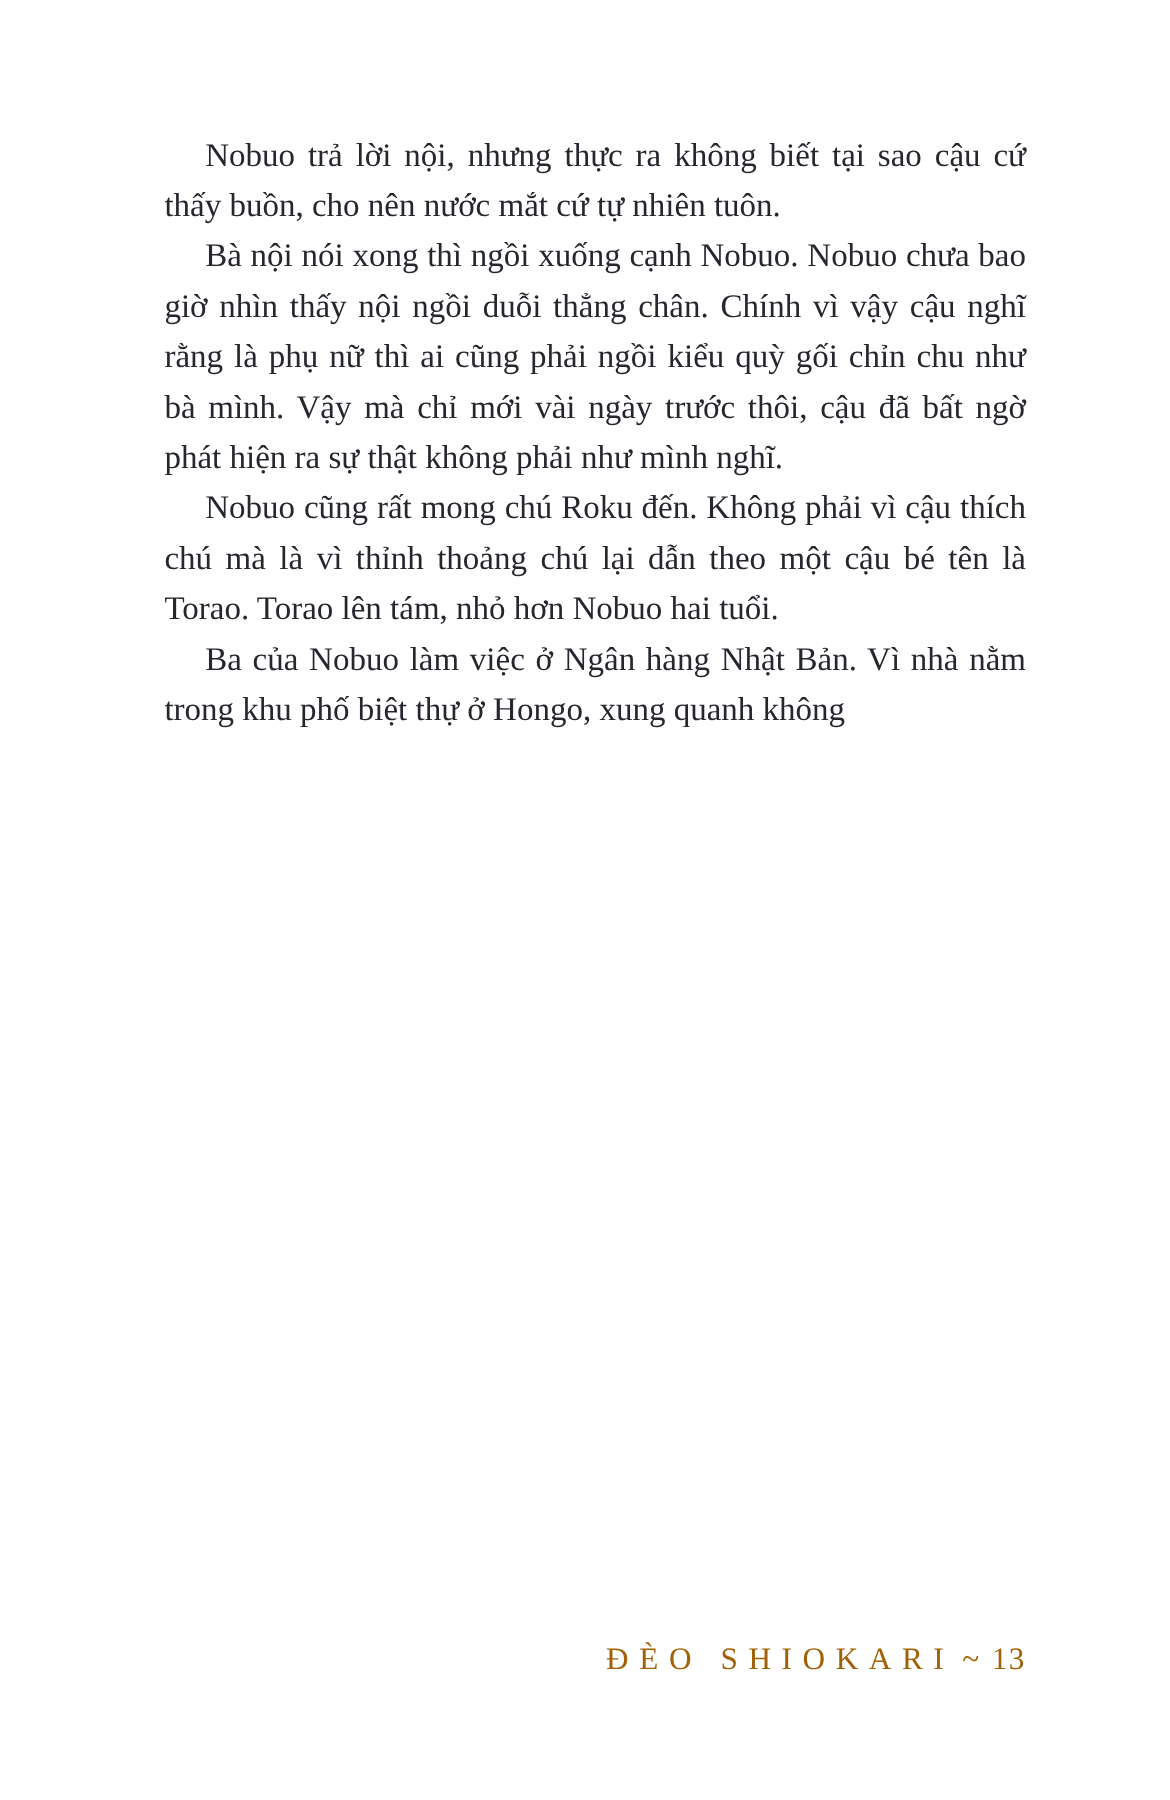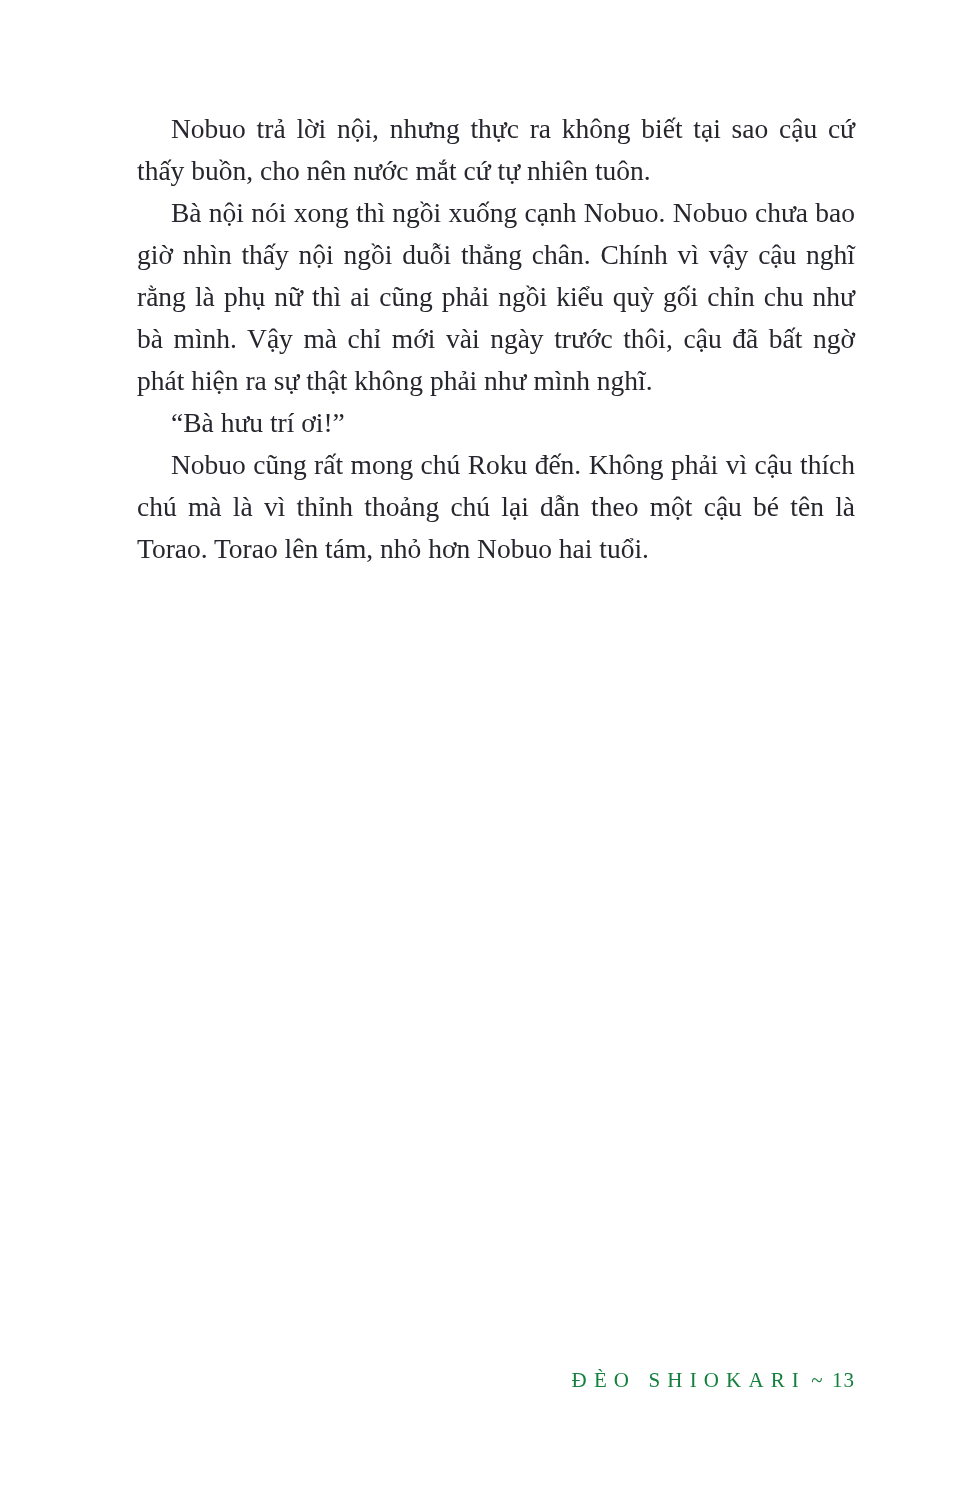--- a/index.html
+++ b/index.html
@@ -27,22 +27,22 @@
   }
   .text-block p {
     margin: 0;
     padding: 0;
     text-indent: 34px;
   }
   .footer {
     position: absolute;
     top: 1368px;
     right: 120px;
-    font-size: 21px;
-    color: #15803d;
+    font-size: 26px;
+    color: #a16207;
     white-space: nowrap;
   }
   .footer .book-title {
     letter-spacing: 0.34em;
     font-weight: 500;
   }
   .footer .tilde {
     padding: 0 4px 0 0;
   }
   .footer .page-number {
@@ -50,22 +50,22 @@
   }
 </style>
 </head>
 <body>
 
 <div class="page">
 
   <div class="text-block">
     <p>Nobuo trả lời nội, nhưng thực ra không biết tại sao cậu cứ thấy buồn, cho nên nước mắt cứ tự nhiên tuôn.</p>
     <p>Bà nội nói xong thì ngồi xuống cạnh Nobuo. Nobuo chưa bao giờ nhìn thấy nội ngồi duỗi thẳng chân. Chính vì vậy cậu nghĩ rằng là phụ nữ thì ai cũng phải ngồi kiểu quỳ gối chỉn chu như bà mình. Vậy mà chỉ mới vài ngày trước thôi, cậu đã bất ngờ phát hiện ra sự thật không phải như mình nghĩ.</p>
-    <p>“Bà hưu trí ơi!”</p>
     <p>Nobuo cũng rất mong chú Roku đến. Không phải vì cậu thích chú mà là vì thỉnh thoảng chú lại dẫn theo một cậu bé tên là Torao. Torao lên tám, nhỏ hơn Nobuo hai tuổi.</p>
+    <p>Ba của Nobuo làm việc ở Ngân hàng Nhật Bản. Vì nhà nằm trong khu phố biệt thự ở Hongo, xung quanh không</p>
   </div>
 
   <div class="footer">
     <span class="book-title">ĐÈO SHIOKARI</span>
     <span class="tilde">~</span>
     <span class="page-number">13</span>
   </div>
 
 </div>
 

